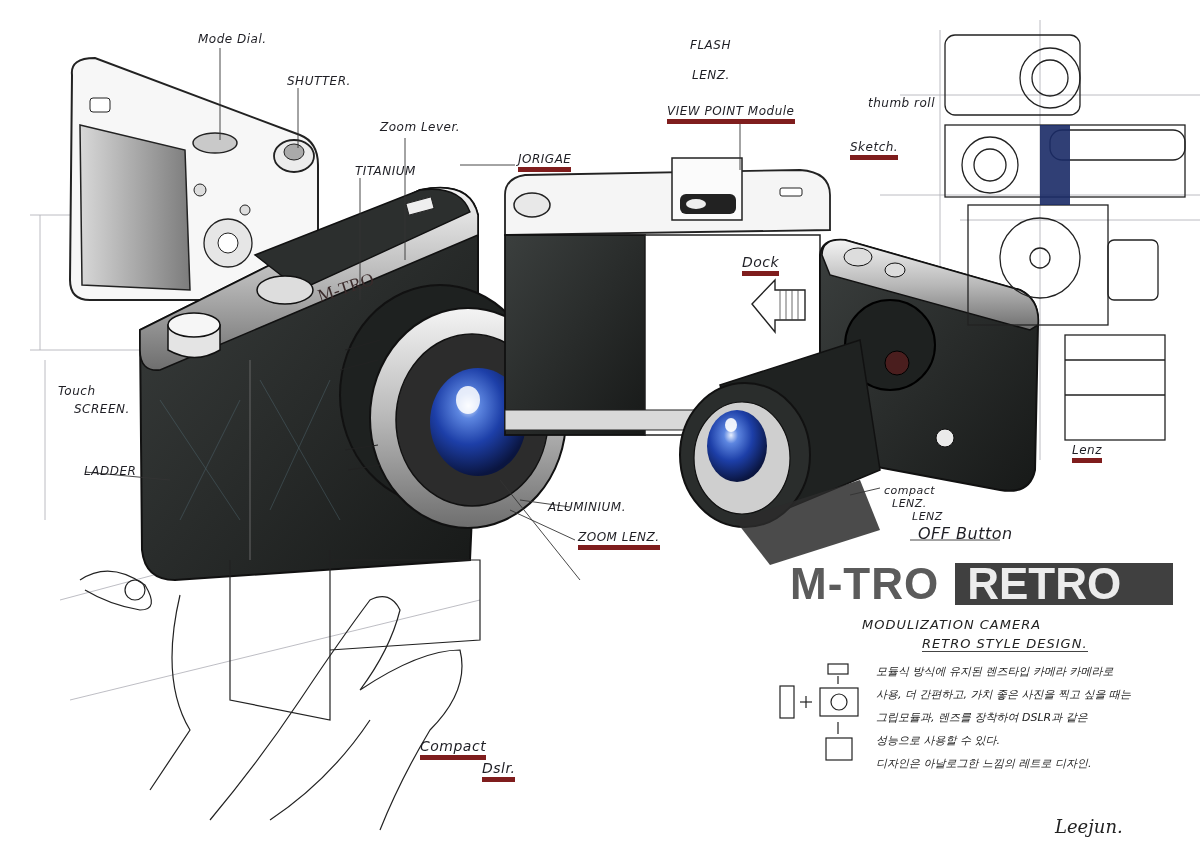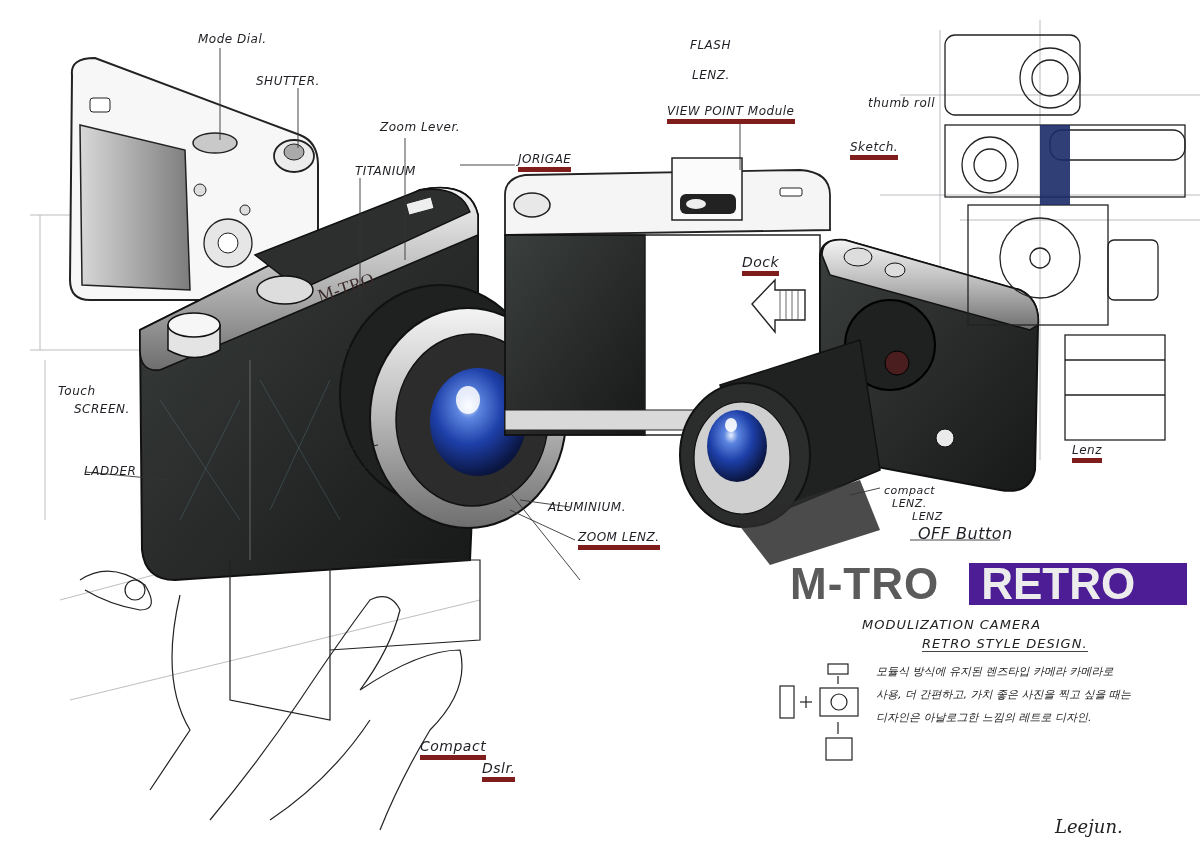--- a/index.html
+++ b/index.html
@@ -3,21 +3,21 @@
 <meta charset="utf-8">
 <style>
   html,body{margin:0;padding:0;background:#fff;}
   body{width:1200px;height:849px;position:relative;overflow:hidden;font-family:"Liberation Sans",sans-serif;color:#222;}
   .stage{position:absolute;left:0;top:0;width:1200px;height:849px;}
   svg.art{position:absolute;left:0;top:0;}
   .lbl{position:absolute;font-family:"DejaVu Sans",sans-serif;font-size:12px;color:#1e1e24;letter-spacing:0.5px;font-style:italic;white-space:nowrap;}
   .lbl.ul{border-bottom:5px solid #7f1d1d;padding-bottom:1px;}
   .title-wrap{position:absolute;left:790px;top:563px;height:42px;display:flex;align-items:center;}
   .title-a{font-family:"Liberation Sans",sans-serif;font-weight:bold;font-size:44px;color:#5b5b5b;letter-spacing:1px;line-height:42px;}
-  .title-b{margin-left:30px;background:#4c1d95;color:#ececec;font-family:"Liberation Sans",sans-serif;font-weight:bold;font-size:44px;line-height:42px;padding:0 30px 0 12px;width:176px;}
+  .title-b{margin-left:16px;background:#404040;color:#ececec;font-family:"Liberation Sans",sans-serif;font-weight:bold;font-size:44px;line-height:42px;padding:0 30px 0 12px;width:176px;}
   .sub1,.sub2{position:absolute;font-family:"DejaVu Sans",sans-serif;font-size:13px;color:#222;letter-spacing:1px;font-style:italic;}
   .desc{position:absolute;left:876px;top:660px;width:300px;font-family:"DejaVu Sans",sans-serif;font-size:11px;line-height:23px;color:#222;font-style:italic;}
   .desc div{white-space:nowrap;}
   .sig{position:absolute;left:1055px;top:800px;font-family:"DejaVu Serif",serif;font-size:18px;font-style:italic;color:#222;margin-top:16px;}
 </style>
 </head>
 <body>
 
 <div class="stage">
 
@@ -191,21 +191,21 @@
     <line x1="85" y1="472" x2="170" y2="480"></line>
     <line x1="520" y1="500" x2="570" y2="507"></line>
     <line x1="510" y1="510" x2="575" y2="540"></line>
     <line x1="500" y1="480" x2="580" y2="580"></line>
     <line x1="850" y1="495" x2="880" y2="488"></line>
     <line x1="910" y1="540" x2="1000" y2="540"></line>
   </g>
 </svg>
 
 <div class="lbl" style="left:198px;top:32px;">Mode Dial.</div>
-<div class="lbl" style="left:256px;top:74px;">SHUTTER.</div>
+<div class="lbl" style="left:287px;top:74px;">SHUTTER.</div>
 <div class="lbl" style="left:380px;top:120px;">Zoom Lever.</div>
 <div class="lbl" style="left:335px;top:164px;margin-left:20px;">TITANIUM</div>
 <div class="lbl ul" style="left:518px;top:152px;">JORIGAE</div>
 <div class="lbl" style="left:690px;top:38px;">FLASH</div>
 <div class="lbl" style="left:692px;top:68px;">LENZ.</div>
 <div class="lbl ul" style="left:667px;top:104px;">VIEW POINT Module</div>
 <div class="lbl" style="left:868px;top:96px;">thumb roll</div>
 <div class="lbl ul" style="left:850px;top:140px;">Sketch.</div>
 <div class="lbl ul" style="left:742px;top:254px;font-size:14px;">Dock</div>
 <div class="lbl" style="left:58px;top:384px;">Touch</div>
@@ -225,18 +225,20 @@
   <span class="title-a">M-TRO</span>
   <span class="title-b">RETRO</span>
 </div>
 
 <div class="sub1" style="left:862px;top:617px;">MODULIZATION CAMERA</div>
 <div class="sub2" style="left:922px;top:636px;border-bottom:1px solid #444;">RETRO STYLE DESIGN.</div>
 
 <div class="desc">
   <div>모듈식 방식에 유지된 렌즈타입 카메라 카메라로</div>
   <div>사용, 더 간편하고, 가치 좋은 사진을 찍고 싶을 때는</div>
+  <div>그립모듈과, 렌즈를 장착하여 DSLR과 같은</div>
+  <div>성능으로 사용할 수 있다.</div>
   <div>디자인은 아날로그한 느낌의 레트로 디자인.</div>
 </div>
 
 <div class="sig">Leejun.</div>
 
 </div>
 
 </body></html>

